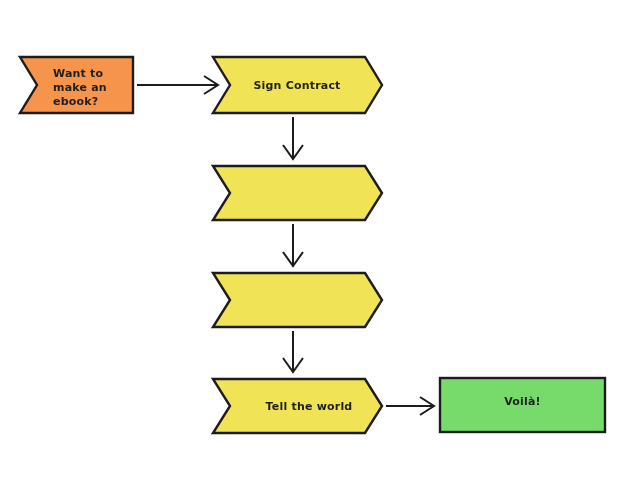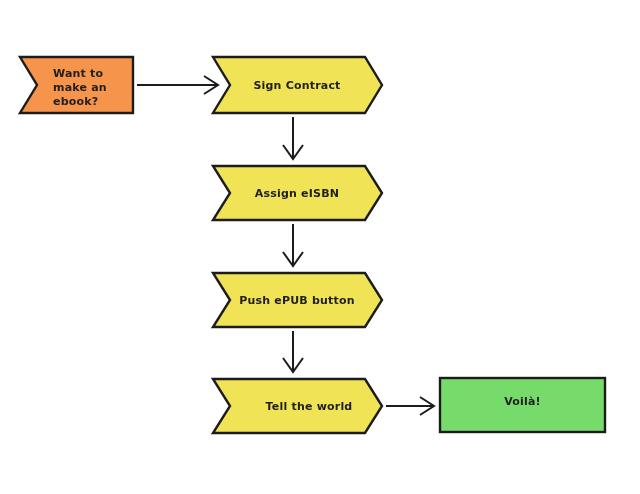--- a/index.html
+++ b/index.html
@@ -106,22 +106,20 @@
       <polyline class="edge" points="420,397 434,406 420,415"></polyline>
     </g>
   </svg>
 
   <div class="label" style="left:216px; top:57px; width:162px; height:56px;">Sign Contract</div>
 
   <div class="label start" style="left:53px; top:61px; width:78px; height:53px;">Want to
 make an
 ebook?</div>
 
-  <div class="label" style="left:216px; top:166px; width:162px; height:54px;">Assign eISBN</div>
 
-  <div class="label" style="left:216px; top:273px; width:162px; height:54px;">Push ePUB button</div>
 
   <div class="label" style="left:228px; top:379px; width:162px; height:54px;">Tell the world</div>
 
   <div class="label" style="left:440px; top:378px; width:165px; height:46px;">Voilà!</div>
 
 
 </div>
 
 </body></html>

